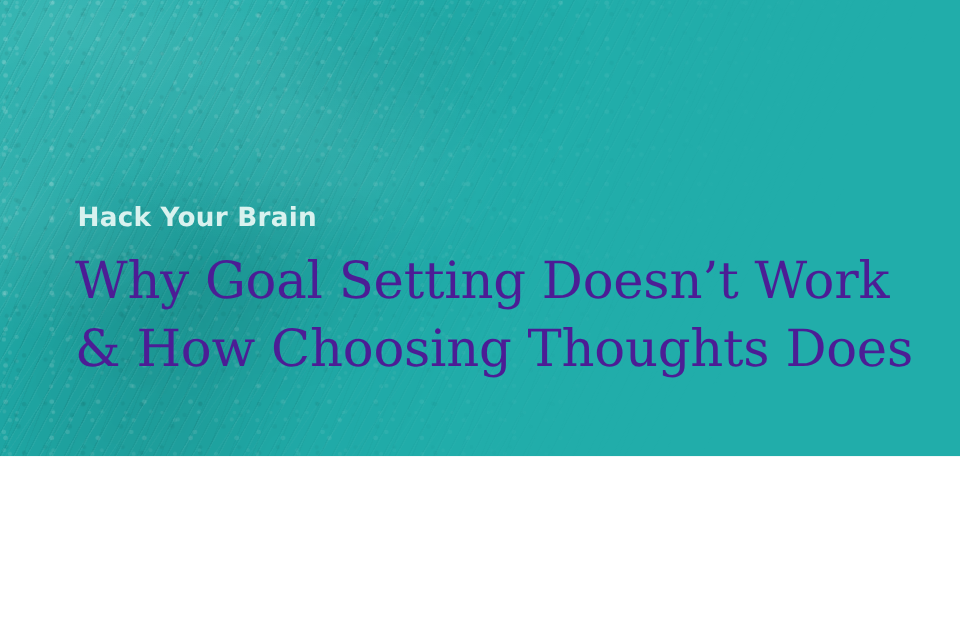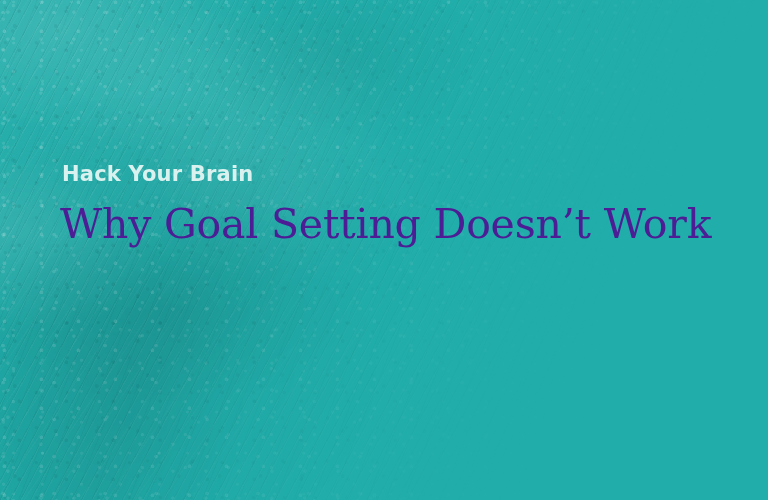--- a/index.html
+++ b/index.html
@@ -4,21 +4,21 @@
 <style>
   html, body {
     margin: 0;
     padding: 0;
     background: #ffffff;
   }
 
   #banner {
     position: relative;
     width: 768px;
-    height: 500px;
+    height: 365px;
     overflow: hidden;
     background-color: #21adaa;
     font-family: "Liberation Sans", sans-serif;
   }
 
   
   .tex {
     position: absolute;
     inset: 0;
     pointer-events: none;
@@ -139,16 +139,17 @@
   <div class="tex tex-grain"></div>
   <div class="tex tex-band"></div>
   <div class="tex tex-flat"></div>
 
   <div class="text-block">
 
     <div class="kicker">Hack Your Brain</div>
 
     <h1 class="headline">
       <span class="hl-line">Why Goal Setting Doesn’t Work</span>
+      <span class="hl-line">&amp; How Choosing Thoughts Does</span>
     </h1>
 
   </div>
 </div>
 
 </body></html>

